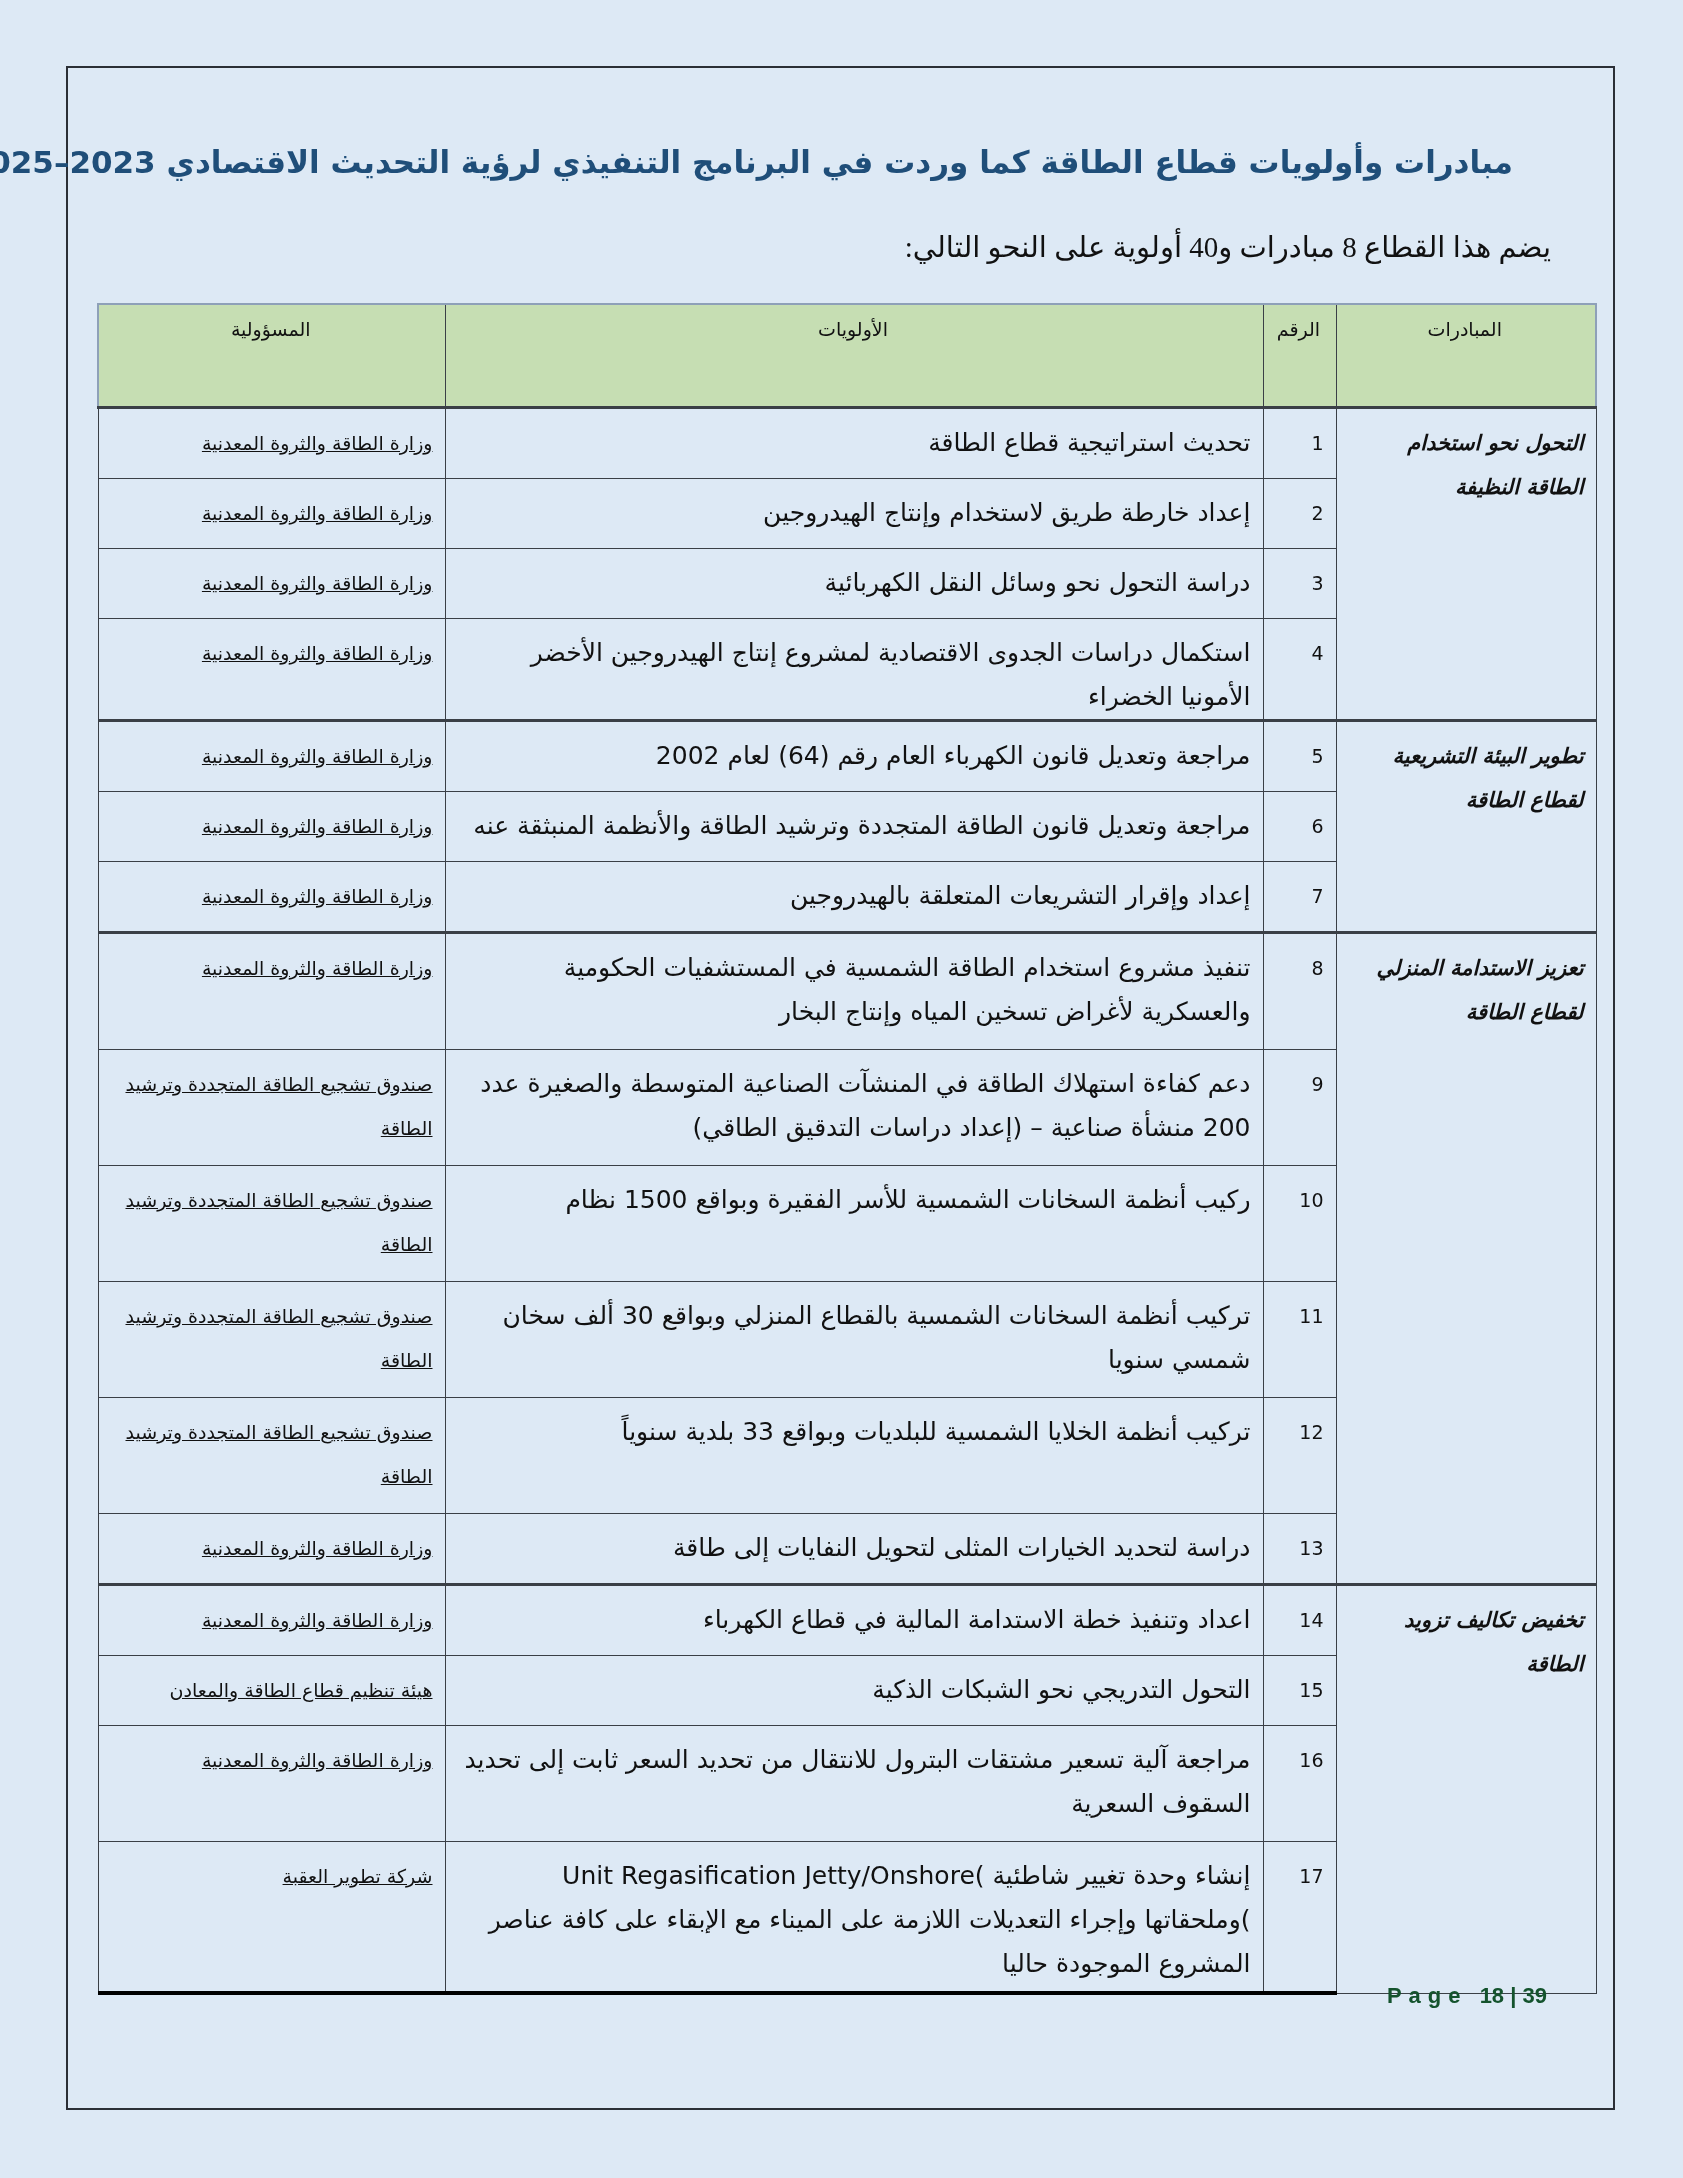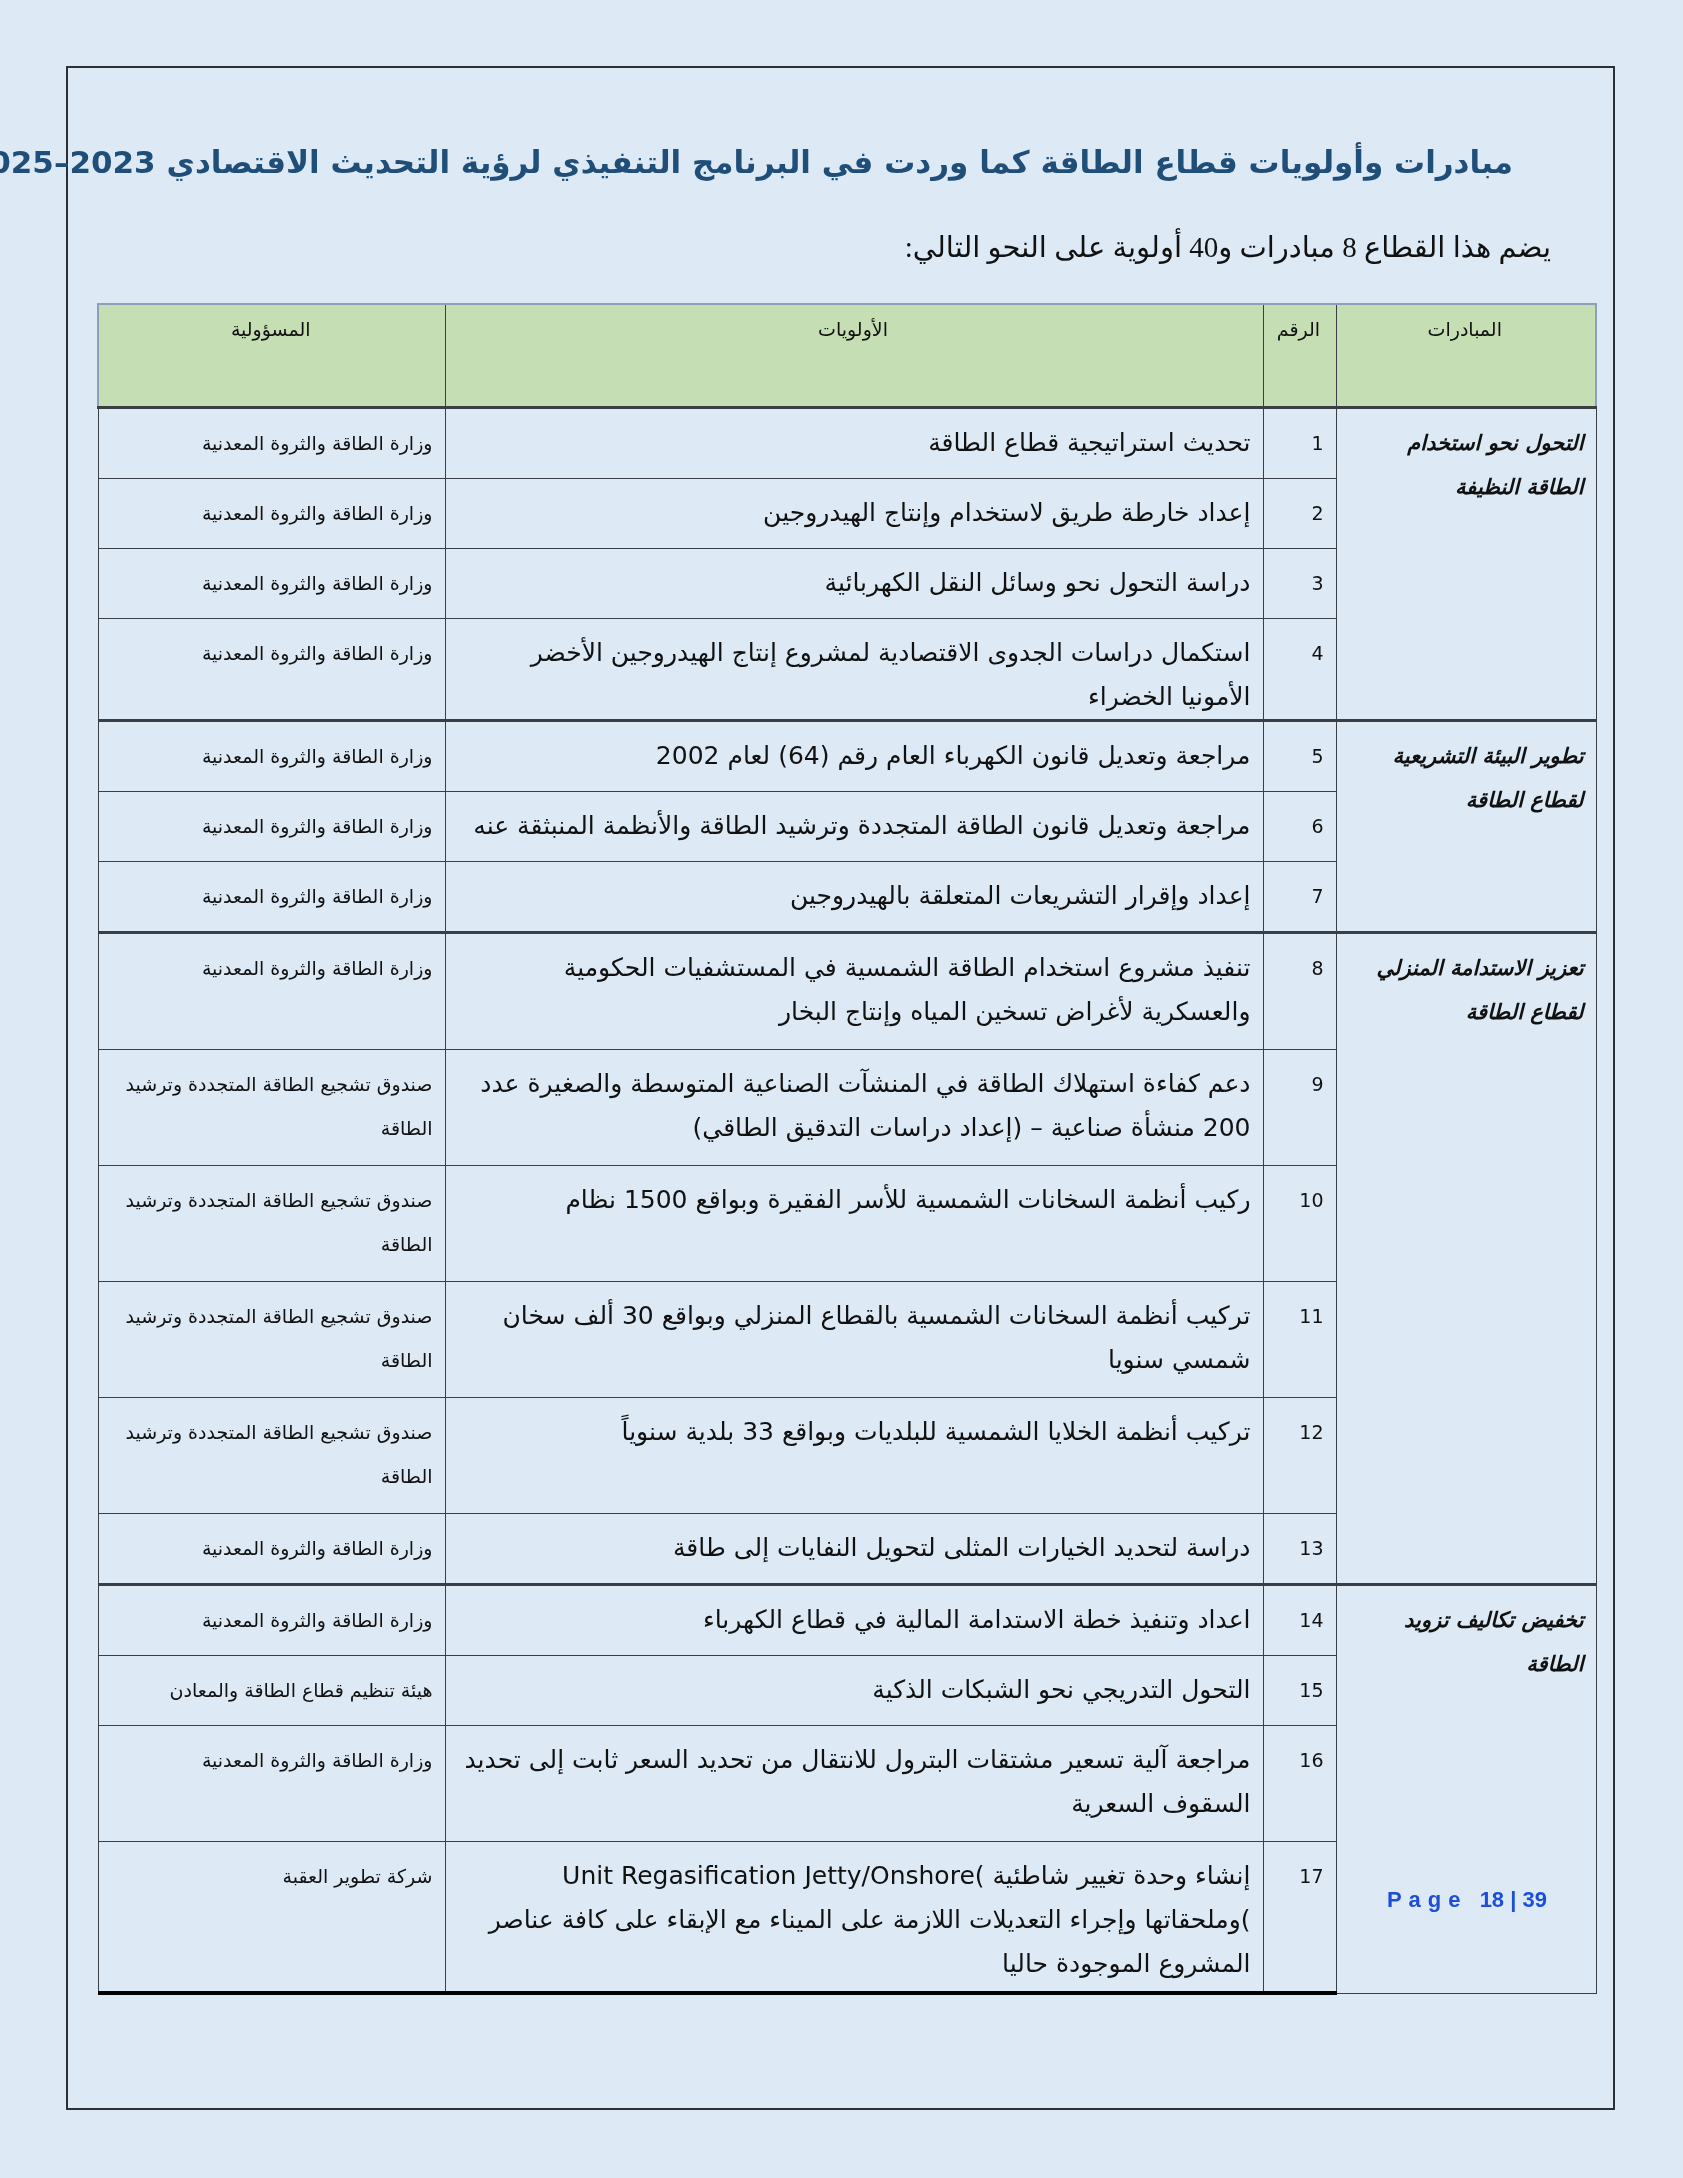--- a/index.html
+++ b/index.html
@@ -77,34 +77,34 @@
   td.resp { font-size: 19px; }
   td.init {
     font-size: 21px;
     font-weight: bold;
     vertical-align: middle;
     padding-top: 0;
     border-right: 2px solid #8ea0b8;
     line-height: 44px;
     font-style: italic;
   }
-  td.resp { border-left: 2px solid #8ea0b8; }
+  td.resp { border-left: 2px solid #8ea0b8; text-decoration: underline; }
   tr.last td { border-bottom: 4px solid #000000; }
   tr.h70 td { height: 57px; }
   tr.h116 td { height: 103px; }
   tr.h150 td { height: 137px; }
   tr.group-start td { border-top: 3px solid #3a3f46; }
   .ltr { direction: ltr; unicode-bidi: embed; }
   .footer {
     position: absolute;
-    right: 136px; top: 1887px;
+    right: 136px; top: 1983px;
     font-family: "Liberation Sans", sans-serif;
     font-weight: bold;
     font-size: 22px;
-    color: #1d4ed8;
+    color: #14532d;
     direction: ltr;
     white-space: nowrap;
   }
   .footer .pg-label { letter-spacing: 7px; margin-right: 6px; }
 </style>
 </head>
 <body>
 
 <div class="frame"></div>
 

